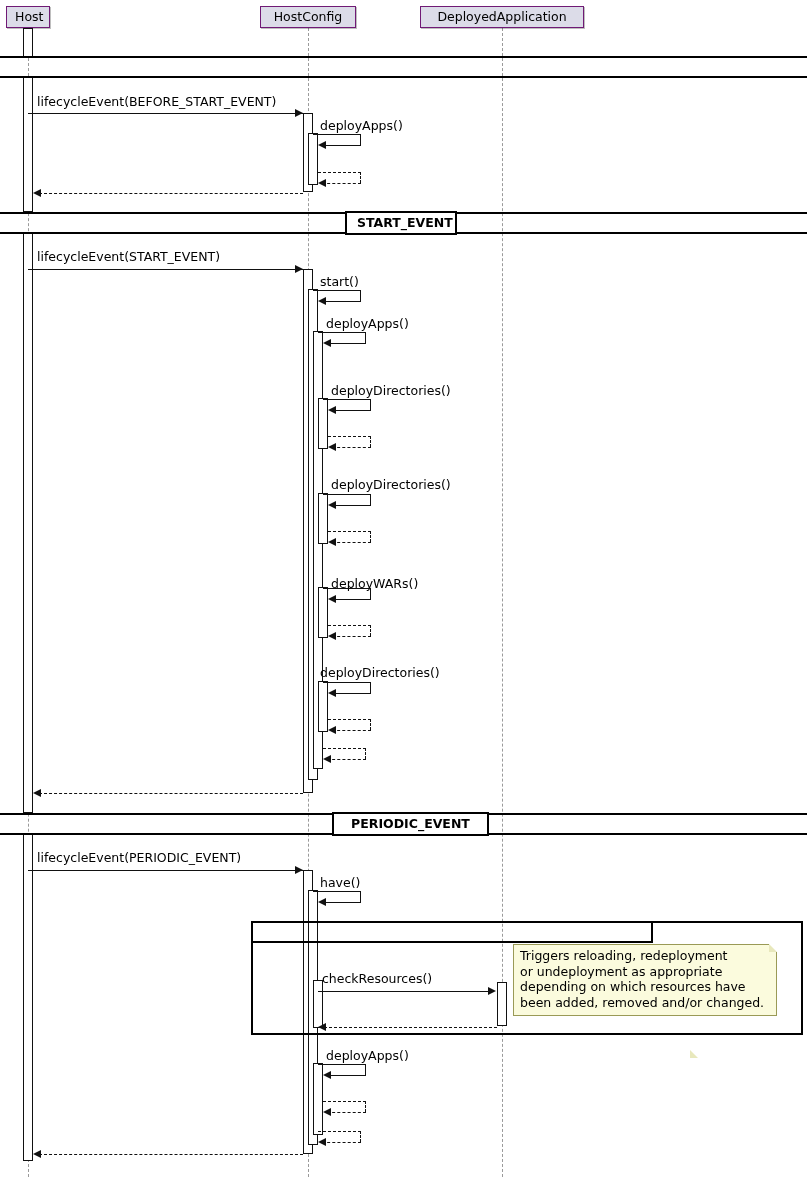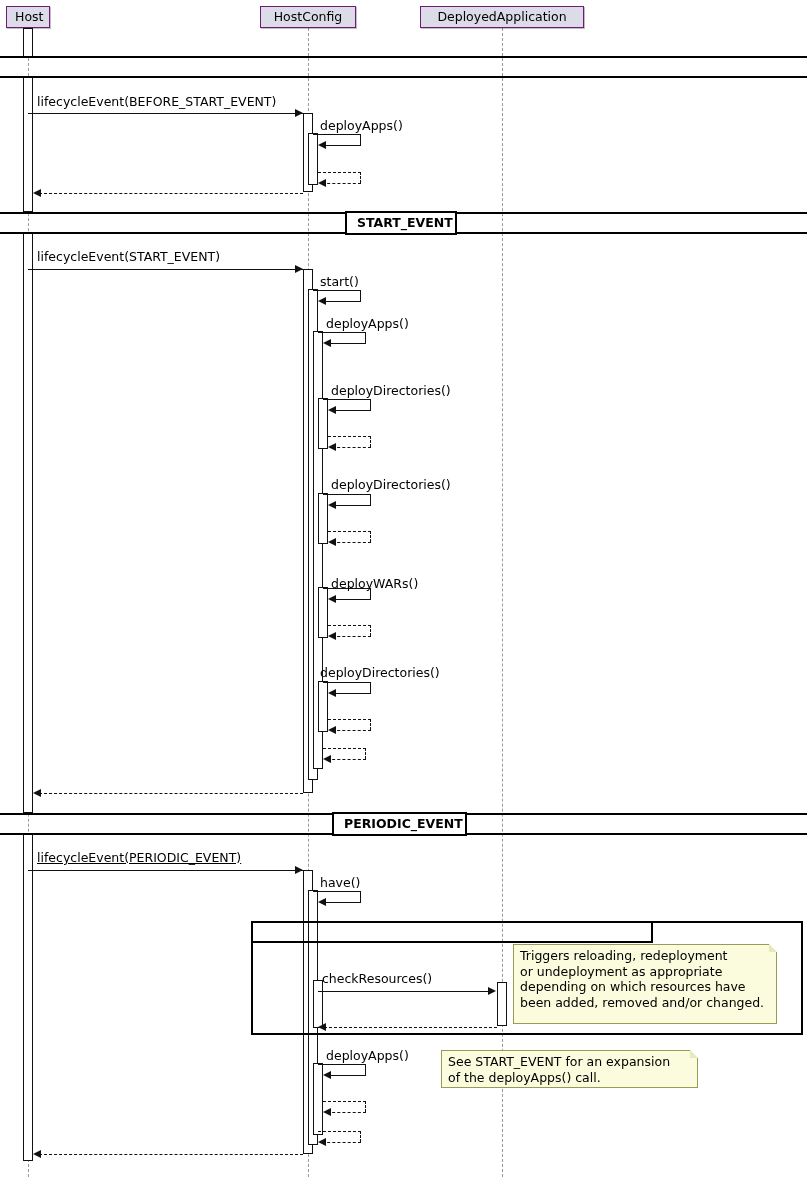--- a/index.html
+++ b/index.html
@@ -244,23 +244,23 @@
   <div class="msg-line dashed" style="left:323px;top:748px;width:43px;"></div>
   <div class="vline dashed" style="left:365px;top:748px;height:11px;"></div>
   <div class="msg-line dashed" style="left:327px;top:759px;width:39px;"></div>
   <div class="arrow-l" style="left:323px;top:755px;"></div>
 
   <div class="msg-line dashed" style="left:39px;top:793px;width:264px;"></div>
   <div class="arrow-l" style="left:33px;top:789px;"></div>
 
   <div class="divider-line" style="top:813px;"></div>
   <div class="divider-line" style="top:833px;"></div>
-  <div class="divider-box" style="left:332px;top:812px;width:135px;">PERIODIC_EVENT</div>
-
-  <div class="msg-label" style="left:37px;top:850px;text-decoration:underline;">lifecycleEvent(PERIODIC_EVENT)</div>
+  <div class="divider-box" style="left:332px;top:812px;width:157px;">PERIODIC_EVENT</div>
+
+  <div class="msg-label" style="left:37px;top:850px;">lifecycleEvent(PERIODIC_EVENT)</div>
   <div class="msg-line" style="left:28px;top:870px;width:275px;"></div>
   <div class="arrow-r" style="left:295px;top:866px;"></div>
 
   <div class="activation" style="left:303px;top:870px;height:284px;"></div>
   <div class="activation" style="left:308px;top:890px;height:255px;"></div>
   <div class="activation" style="left:313px;top:980px;height:48px;"></div>
   <div class="activation" style="left:313px;top:1063px;height:72px;"></div>
   <div class="activation" style="left:497px;top:982px;height:44px;"></div>
 
   <div class="msg-label" style="left:320px;top:875px;">have()</div>
@@ -272,34 +272,32 @@
   <div class="group-box" style="left:251px;top:921px;width:552px;height:114px;"></div>
   <div class="group-tab" style="left:251px;top:921px;width:402px;height:22px;"></div>
 
   <div class="msg-label" style="left:322px;top:971px;">checkResources()</div>
   <div class="msg-line" style="left:318px;top:991px;width:172px;"></div>
   <div class="arrow-r" style="left:488px;top:987px;"></div>
 
   <div class="msg-line dashed" style="left:324px;top:1027px;width:173px;"></div>
   <div class="arrow-l" style="left:318px;top:1023px;"></div>
 
-  <div class="note" style="left:513px;top:944px;width:264px;height:80px;">Triggers reloading, redeployment
+  <div class="note" style="left:513px;top:944px;width:264px;height:72px;">Triggers reloading, redeployment
 or undeployment as appropriate
 depending on which resources have
 been added, removed and/or changed.</div>
   <div class="note-fold" style="left:769px;top:944px;"></div>
 
   <div class="msg-label" style="left:326px;top:1048px;">deployApps()</div>
   <div class="msg-line" style="left:318px;top:1064px;width:48px;"></div>
   <div class="vline" style="left:365px;top:1064px;height:11px;"></div>
   <div class="msg-line" style="left:327px;top:1075px;width:39px;"></div>
   <div class="arrow-l" style="left:323px;top:1071px;"></div>
 
-  <div class="note" style="left:441px;top:1050px;width:257px;height:38px;">See START_EVENT for an expansion
-of the deployApps() call.</div>
   <div class="note-fold" style="left:690px;top:1050px;"></div>
 
   <div class="msg-line dashed" style="left:323px;top:1101px;width:43px;"></div>
   <div class="vline dashed" style="left:365px;top:1101px;height:11px;"></div>
   <div class="msg-line dashed" style="left:327px;top:1112px;width:39px;"></div>
   <div class="arrow-l" style="left:323px;top:1108px;"></div>
 
   <div class="msg-line dashed" style="left:318px;top:1131px;width:43px;"></div>
   <div class="vline dashed" style="left:360px;top:1131px;height:11px;"></div>
   <div class="msg-line dashed" style="left:322px;top:1142px;width:39px;"></div>

